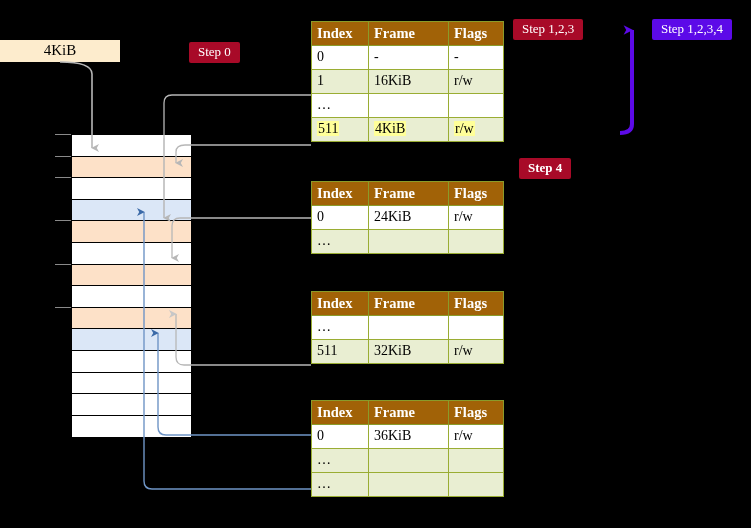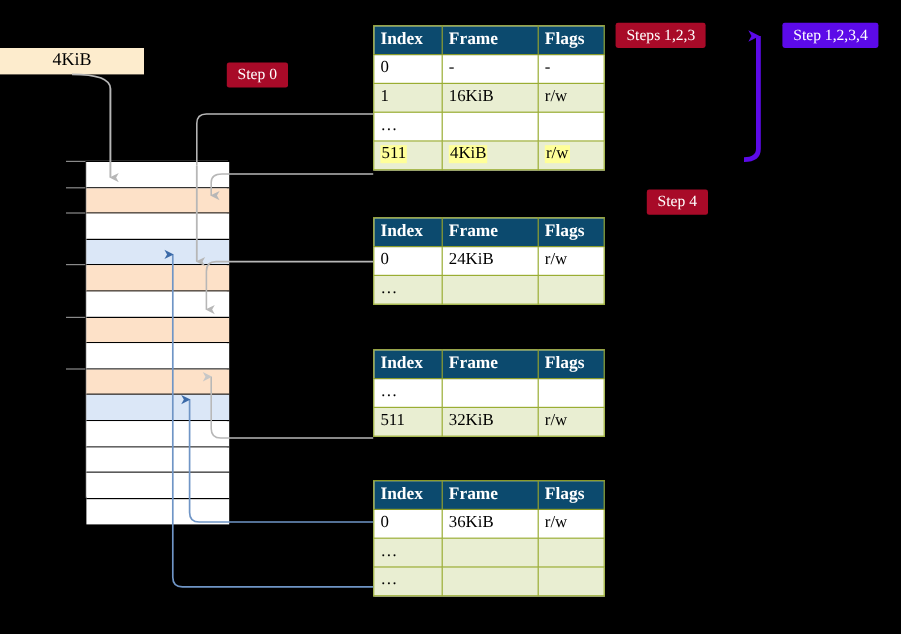--- a/index.html
+++ b/index.html
@@ -55,21 +55,21 @@
   .ptable th, .ptable td {
     border: 1px solid #8a9b2a;
     padding: 2px 5px 3px 5px;
     text-align: left;
     height: 24px;
     vertical-align: middle;
     color: #000000;
     font-weight: normal;
   }
   .ptable th {
-    background: #0c4a6e;
+    background: #a16207;
     color: #ffffff;
     font-weight: bold;
     font-size: 14.5px;
   }
   .ptable td { border-color: #9aad33; }
   .ptable tr.odd td { background: #ffffff; }
   .ptable tr.even td { background: #e9eed2; }
   .ptable td .hl {
     background: #ffff99;
     padding: 0 1px;
@@ -111,24 +111,24 @@
     pointer-events: none;
   }
 </style>
 </head>
 <body>
 
 <div id="canvas">
 
   <div class="memlabel" style="left:0px; top:40px; width:120px; height:22px;">4KiB</div>
 
-  <div class="badge red" style="left:513px; top:19px;">Steps 1,2,3</div>
+  <div class="badge red" style="left:513px; top:19px;">Step 1,2,3</div>
   <div class="badge violet" style="left:652px; top:19px;">Step 1,2,3,4</div>
-  <div class="badge red" style="left:189px; top:52px;text-align:right;">Step 0</div>
-  <div class="badge red" style="left:539px; top:158px;">Step 4</div>
+  <div class="badge red" style="left:189px; top:42px;text-align:right;">Step 0</div>
+  <div class="badge red" style="left:519px; top:158px;font-weight:bold;">Step 4</div>
 
   <div id="memcol">
       <div class="mrow" style="top: 0px; height: 21.6px;"></div>
       <div class="mrow orange" style="top: 21.6px; height: 21.6px;"></div>
       <div class="mrow" style="top: 43.2px; height: 21.6px;"></div>
       <div class="mrow blue" style="top: 64.8px; height: 21.6px;"></div>
       <div class="mrow orange" style="top: 86.4px; height: 21.6px;"></div>
       <div class="mrow" style="top: 108px; height: 21.6px;"></div>
       <div class="mrow orange" style="top: 129.6px; height: 21.6px;"></div>
       <div class="mrow" style="top: 151.2px; height: 21.6px;"></div>

